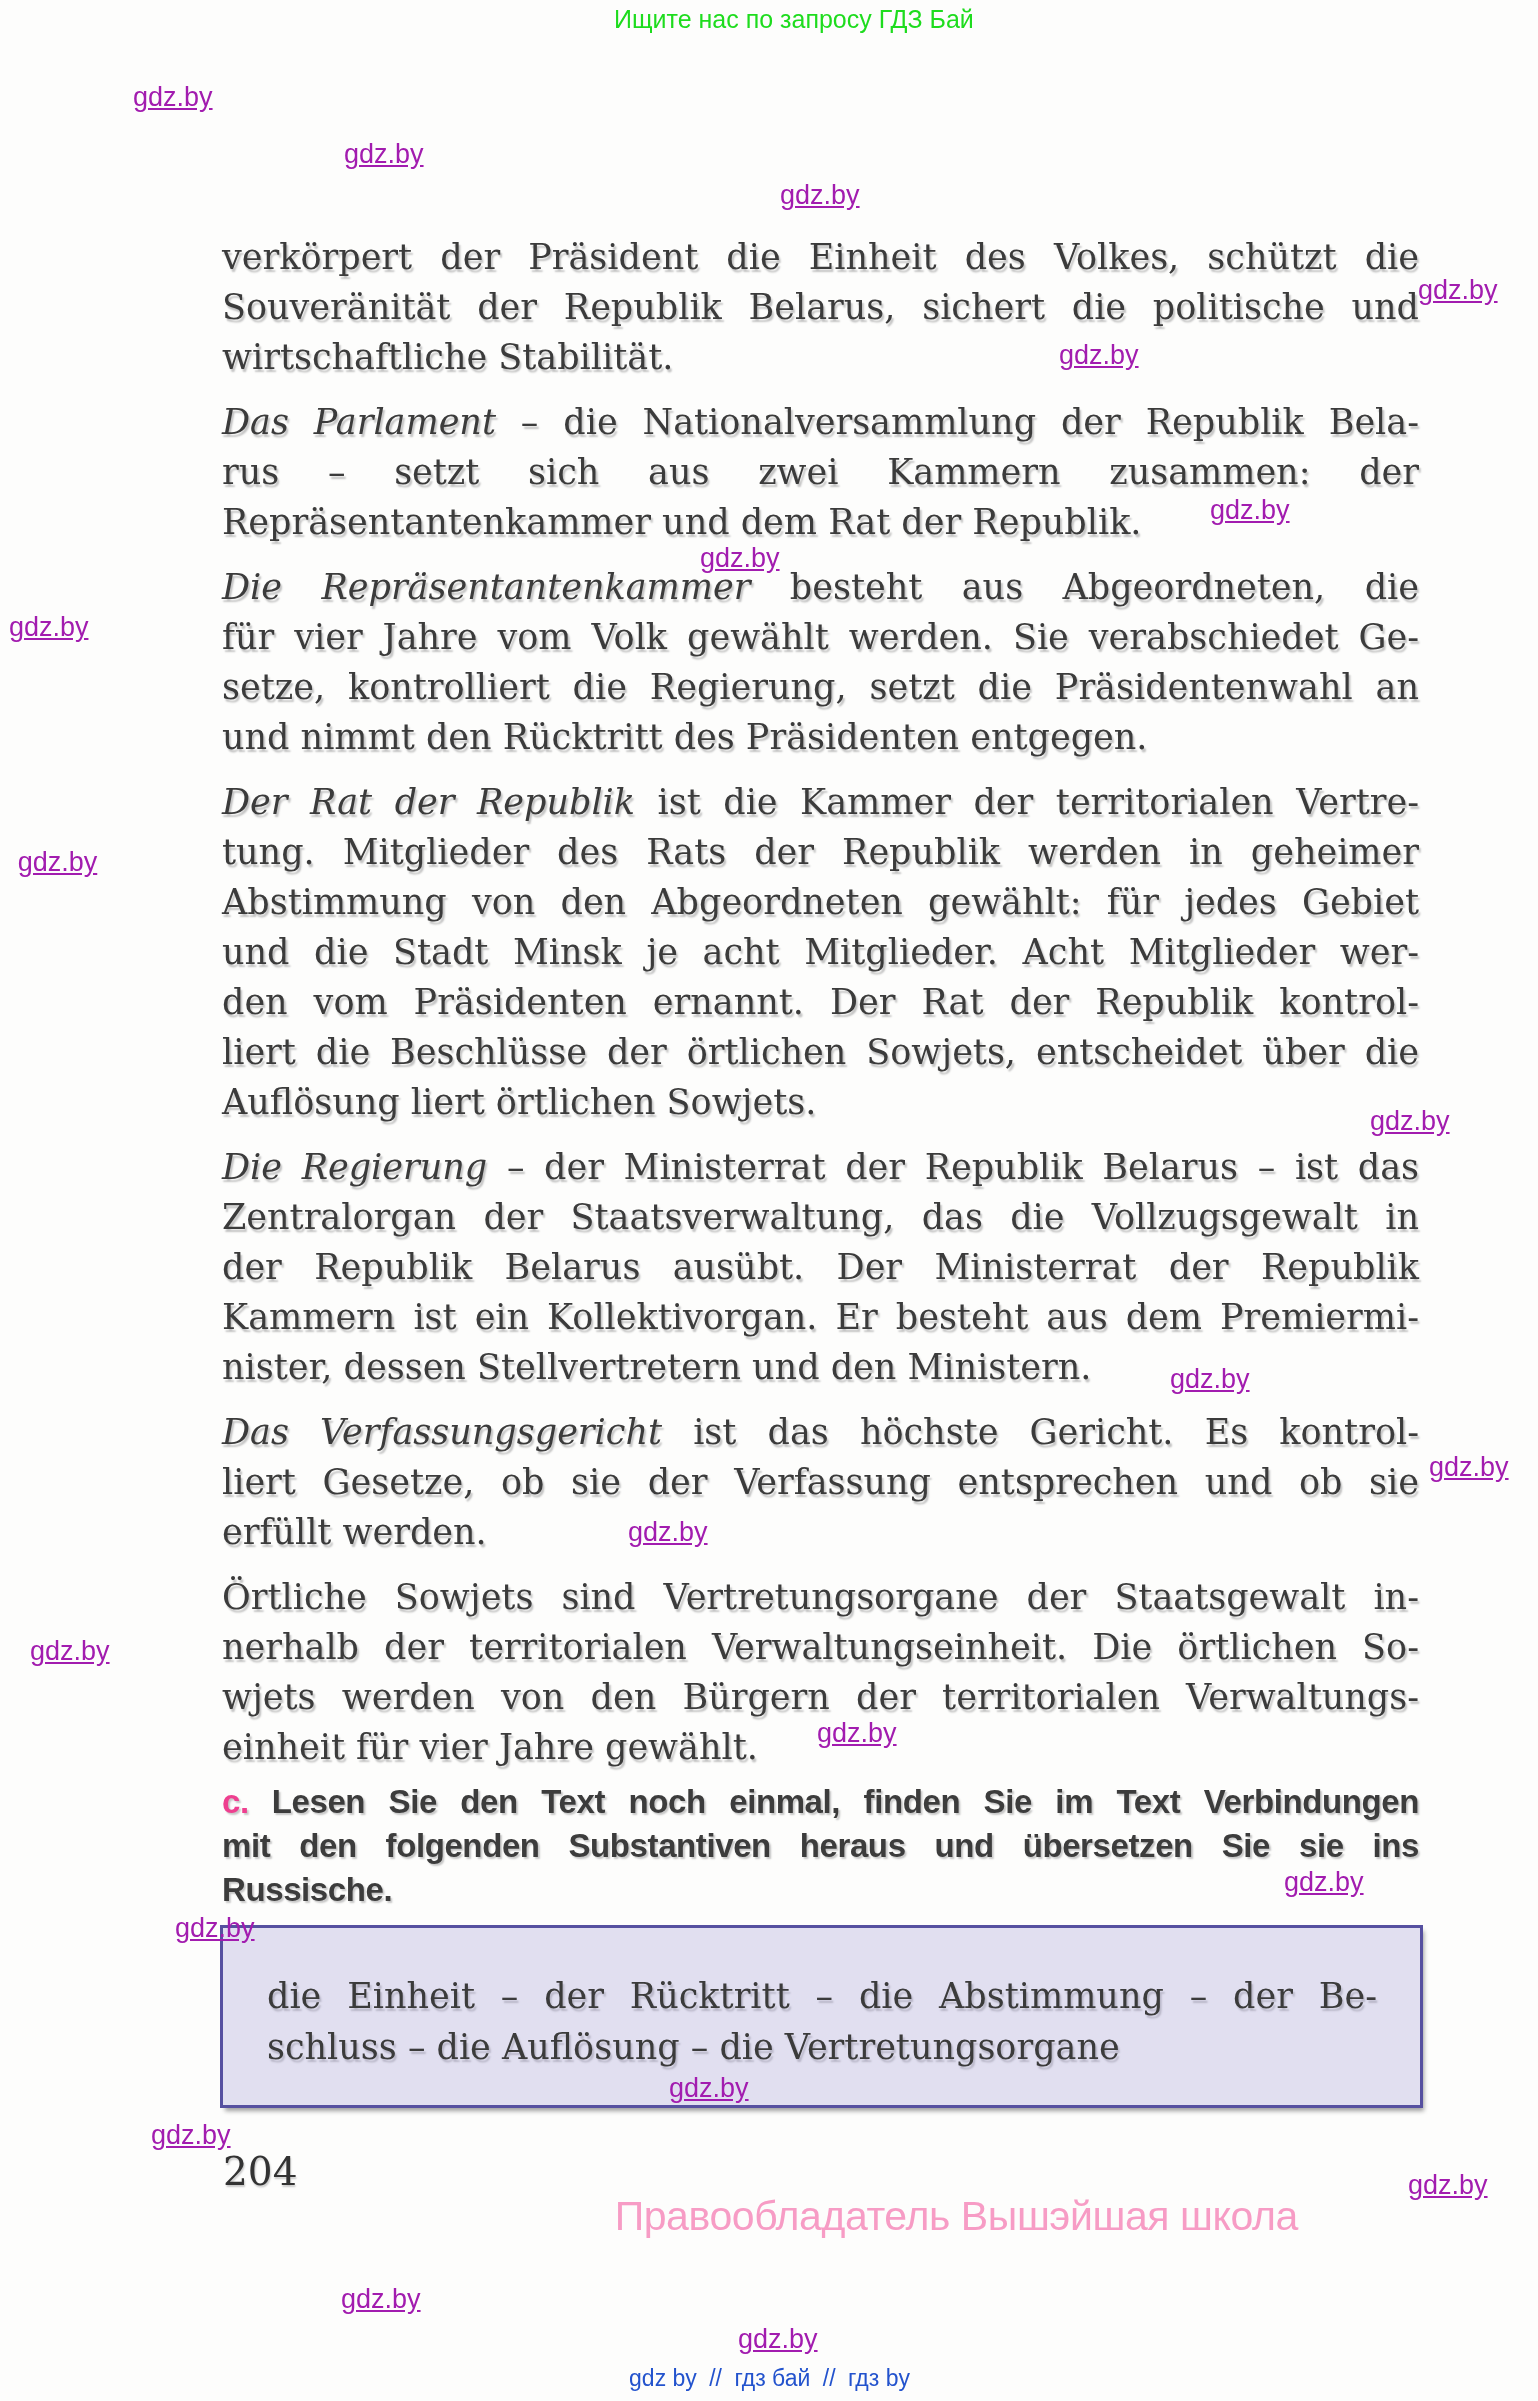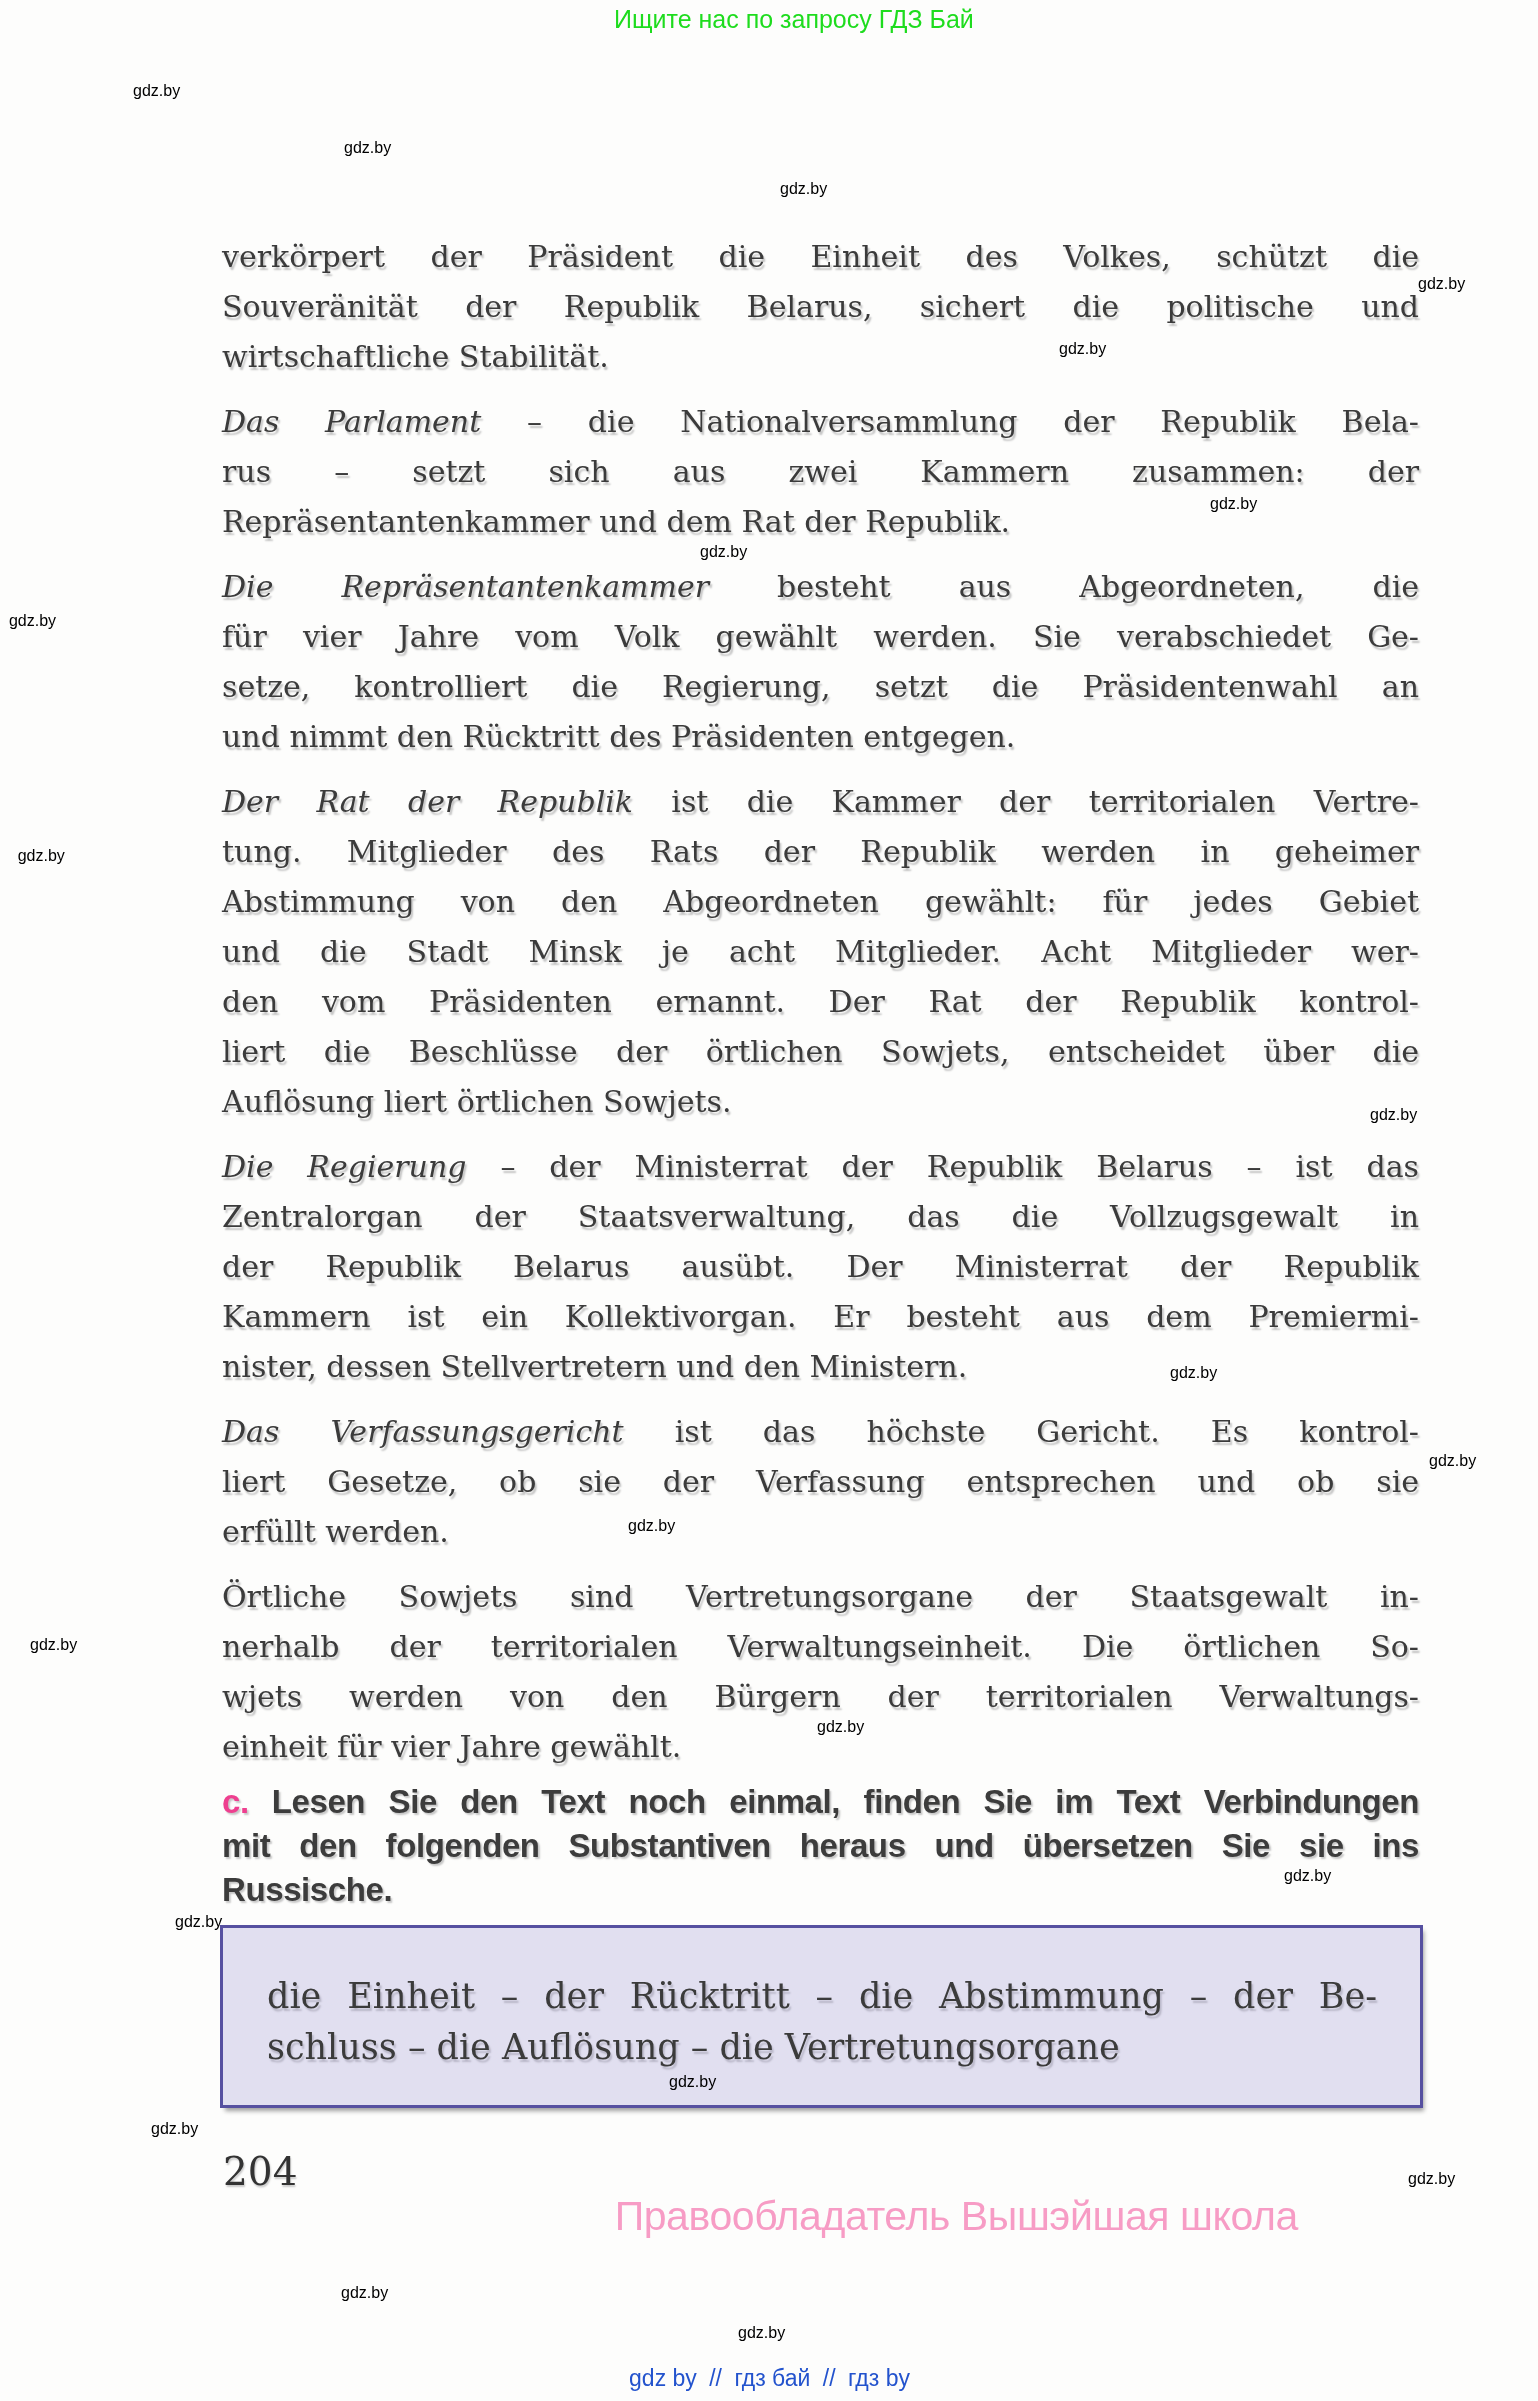--- a/index.html
+++ b/index.html
@@ -18,30 +18,31 @@
     font-family: "Liberation Sans", sans-serif;
     font-size: 25px; font-weight: 400;
     color: var(--accent-green, #1edc1e);
     white-space: nowrap;
   }
 
   
   .wm {
     position: absolute;
     font-family: "Liberation Sans", sans-serif;
-    font-size: 16px; color: #000000;
+    font-size: 27px; color: #a21caf;
     white-space: nowrap;
     z-index: 5;
+    text-decoration: underline;
   }
 
   
   .text-block {
     position: absolute; left: 222px; top: 232px; width: 1197px;
     font-family: "DejaVu Serif", "Liberation Serif", serif;
-    font-size: 30px; line-height: 50px;
+    font-size: 35px; line-height: 50px;
     color: var(--text-color, #3b3b3b);
     text-shadow: 1.8px 2.7px 1.8px #c3c3c3;
   }
   .paragraph { margin: 0 0 15px 0; }
   .paragraph:last-child { margin-bottom: 16px; }
   .tline { text-align: justify; text-align-last: justify; }
   .tline.last { text-align-last: left; }
   .lead { font-weight: normal; font-style: italic; }
 
   

